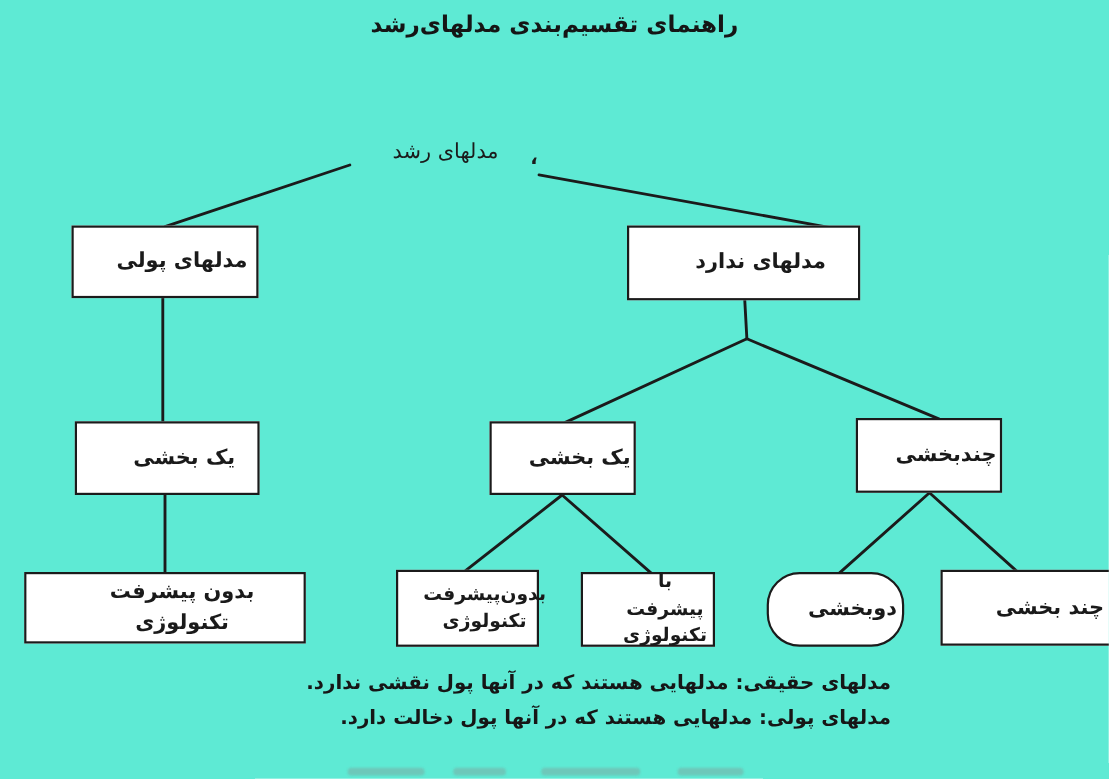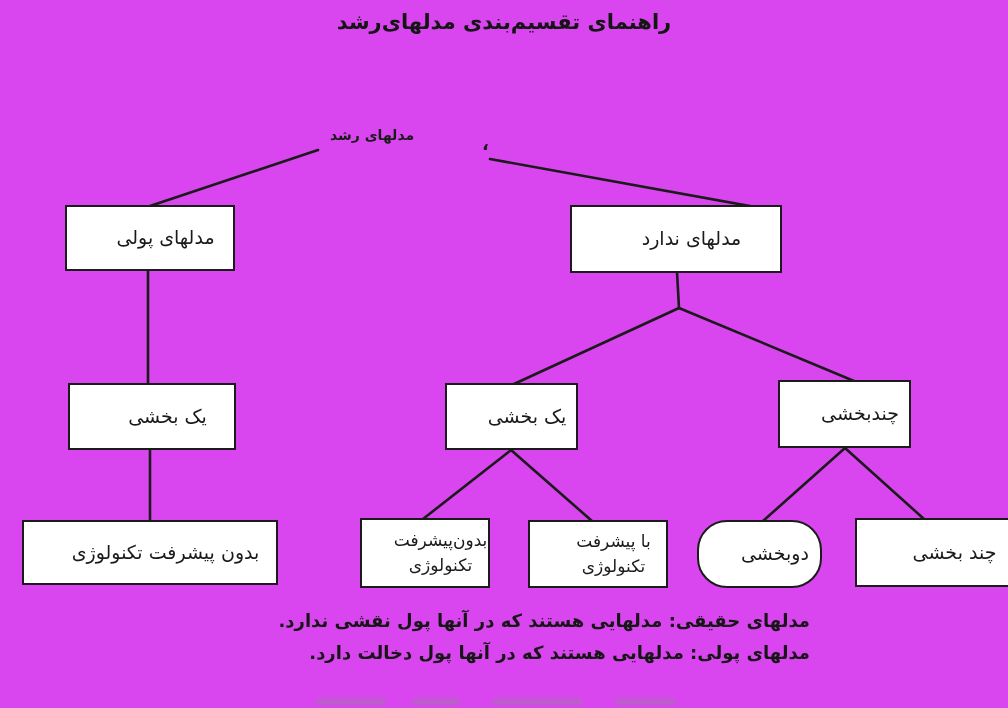--- a/index.html
+++ b/index.html
@@ -5,21 +5,21 @@
   html, body { margin: 0; padding: 0; }
   body {
     width: 1008px; height: 708px;
     background: #ffffff;
     font-family: "DejaVu Sans", sans-serif;
     overflow: hidden;
   }
   .page {
     position: relative;
     width: 1008px; height: 708px;
-    background: #d946ef;
+    background: #5eead4;
     color: #1b1b1b;
   }
   .title {
     position: absolute;
     left: 0; top: 10px;
     width: 1008px;
     text-align: center;
     direction: rtl;
     font-size: 21px;
     font-weight: bold;
@@ -28,58 +28,58 @@
   }
   .edges {
     position: absolute;
     left: 0; top: 0;
     width: 1008px; height: 708px;
   }
   .root-label {
     position: absolute;
     left: 330px; top: 127px;
     width: 150px;
-    text-align: left;
+    text-align: center;
     direction: rtl;
-    font-size: 14px;
-    font-weight: bold;
+    font-size: 19px;
+    font-weight: normal;
   }
   .root-mark {
     position: absolute;
     left: 482px; top: 133px;
     font-size: 18px;
     font-weight: bold;
   }
   .node {
     position: absolute;
     border: 2.5px solid #1b1b1b;
     background: #ffffff;
     display: flex;
     flex-direction: column;
     align-items: center;
     justify-content: center;
     direction: rtl;
     font-size: 19px;
-    font-weight: normal;
+    font-weight: bold;
     text-align: center;
     line-height: 1.45;
     box-sizing: border-box;
     color: #1a1a1a;
     padding-left: 31px;
   }
   .node.small { font-size: 17px; }
   
   .n-monetary      { left: 65px;  top: 205px; width: 170px; height: 66px; }
   .n-real          { left: 570px; top: 205px; width: 212px; height: 68px; }
   .n-one-left      { left: 68px;  top: 383px; width: 168px; height: 67px; }
   .n-one-mid       { left: 445px; top: 383px; width: 133px; height: 67px; }
   .n-multi         { left: 778px; top: 380px; width: 133px; height: 68px; }
   .n-notech-left   { left: 22px;  top: 520px; width: 256px; height: 65px; }
   .n-notech-mid    { left: 360px; top: 518px; width: 130px; height: 70px; }
-  .n-withtech      { left: 528px; top: 520px; width: 140px; height: 68px; }
+  .n-withtech      { left: 528px; top: 520px; width: 122px; height: 68px; }
   .n-two-sector    { left: 697px; top: 520px; width: 125px; height: 68px; border-radius: 30px; }
   .n-multi2        { left: 855px; top: 518px; width: 168px; height: 69px; }
   .notes {
     position: absolute;
     right: 198px; top: 610px;
     width: 620px;
     direction: rtl;
     text-align: right;
     font-size: 18px;
     font-weight: bold;

